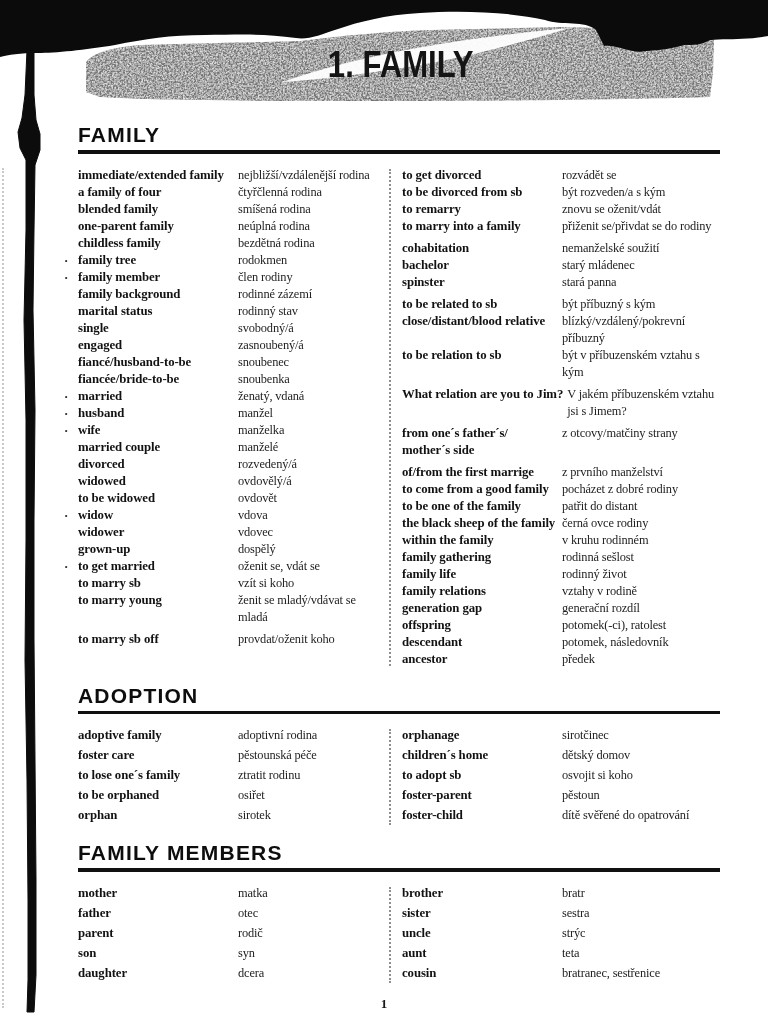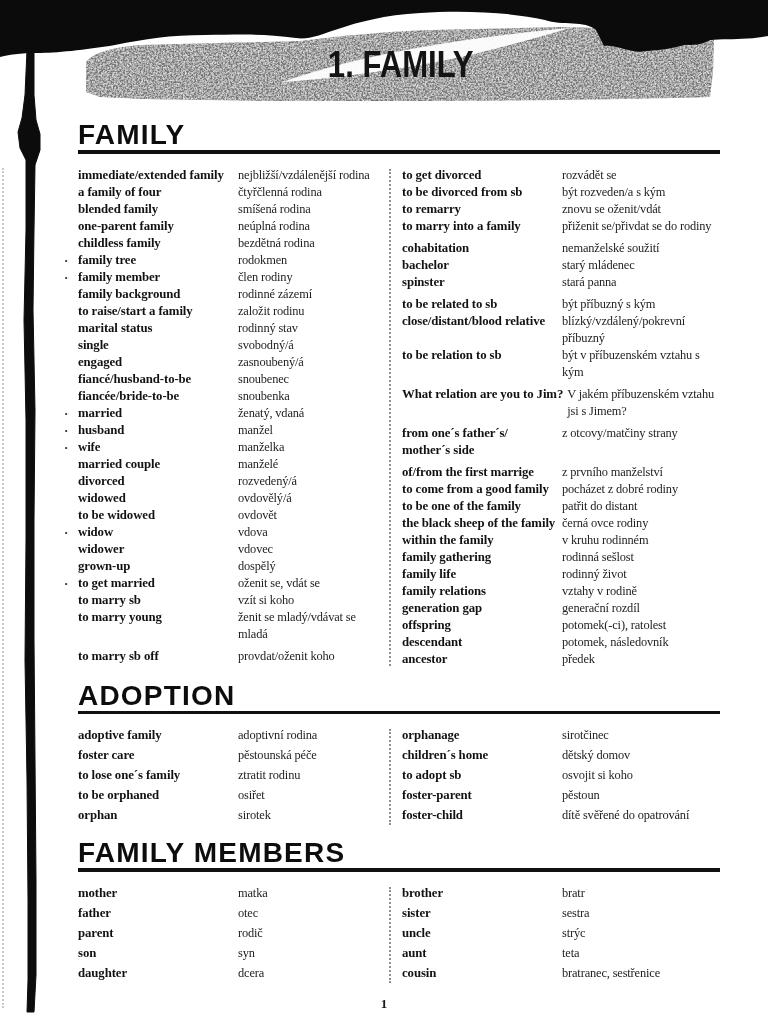--- a/index.html
+++ b/index.html
@@ -25,21 +25,21 @@
   .content{
     position:absolute;top:118px;left:0;width:768px;
     padding:0 48px 0 78px;box-sizing:border-box;
   }
   .section{margin:0;}
   .sec-family{margin-top:4px;}
   .sec-adoption{margin-top:15px;}
   .sec-family-members{margin-top:13px;}
   .section-title{
     margin:0;font-family:"Liberation Sans", sans-serif;
-    font-weight:bold;font-size:28px;line-height:25px;
+    font-weight:bold;font-size:21px;line-height:25px;
     letter-spacing:1.2px;color:#0d0d0d;
   }
   .rule{height:3.5px;background:#101010;margin-top:3px;}
   .body{display:flex;padding-top:13px;}
   .col{box-sizing:border-box;}
   .col-left{width:311px;flex:0 0 311px;padding-right:8px;}
   .divider{width:0;border-left:2px dotted #8f8f8f;margin:2px 0;}
   .col-right{flex:1 1 auto;padding-left:11px;min-width:0;}
   .row{
     display:flex;position:relative;
@@ -154,25 +154,20 @@
     <span class="en">family member</span>
     <span class="cs">člen rodiny</span>
   </div>
 
   <div class="row">
 
     <span class="en">family background</span>
     <span class="cs">rodinné zázemí</span>
   </div>
 
-  <div class="row">
-
-    <span class="en">to raise/start a family</span>
-    <span class="cs">založit rodinu</span>
-  </div>
 
   <div class="row">
 
     <span class="en">marital status</span>
     <span class="cs">rodinný stav</span>
   </div>
 
   <div class="row">
 
     <span class="en">single</span>

